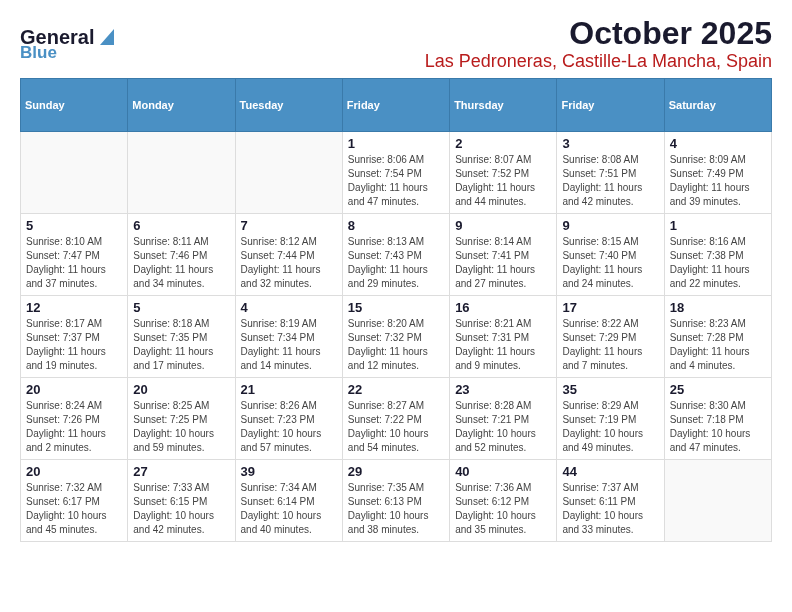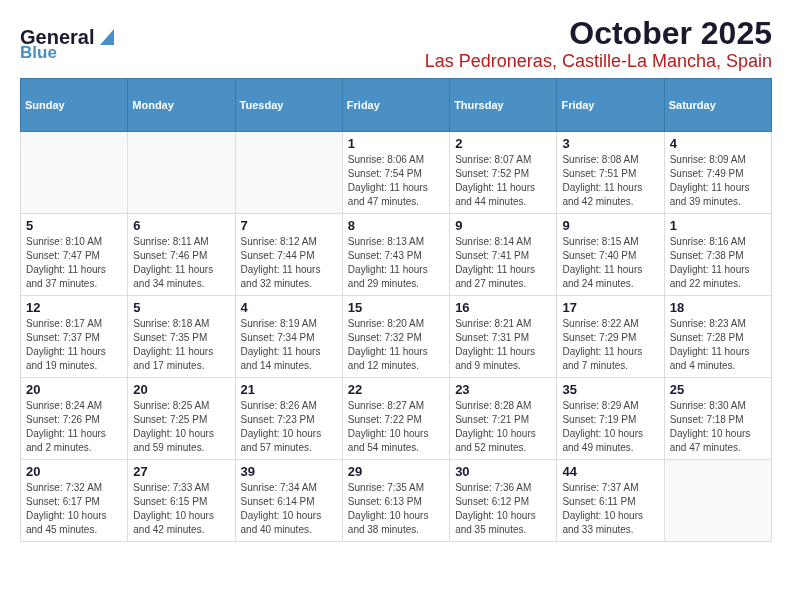--- a/index.html
+++ b/index.html
@@ -241,21 +241,21 @@
           </td>
           <td>
             <span class="day-number">39</span>
             <div class="day-info">Sunrise: 7:34 AM<br>Sunset: 6:14 PM<br>Daylight: 10 hours and 40 minutes.</div>
           </td>
           <td>
             <span class="day-number">29</span>
             <div class="day-info">Sunrise: 7:35 AM<br>Sunset: 6:13 PM<br>Daylight: 10 hours and 38 minutes.</div>
           </td>
           <td>
-            <span class="day-number">30</span>
+            <span class="day-number">40</span>
             <div class="day-info">Sunrise: 7:36 AM<br>Sunset: 6:12 PM<br>Daylight: 10 hours and 35 minutes.</div>
           </td>
           <td>
             <span class="day-number">44</span>
             <div class="day-info">Sunrise: 7:37 AM<br>Sunset: 6:11 PM<br>Daylight: 10 hours and 33 minutes.</div>
           </td>
           <td class="empty"></td>
         </tr>
       </tbody>
   </table>

